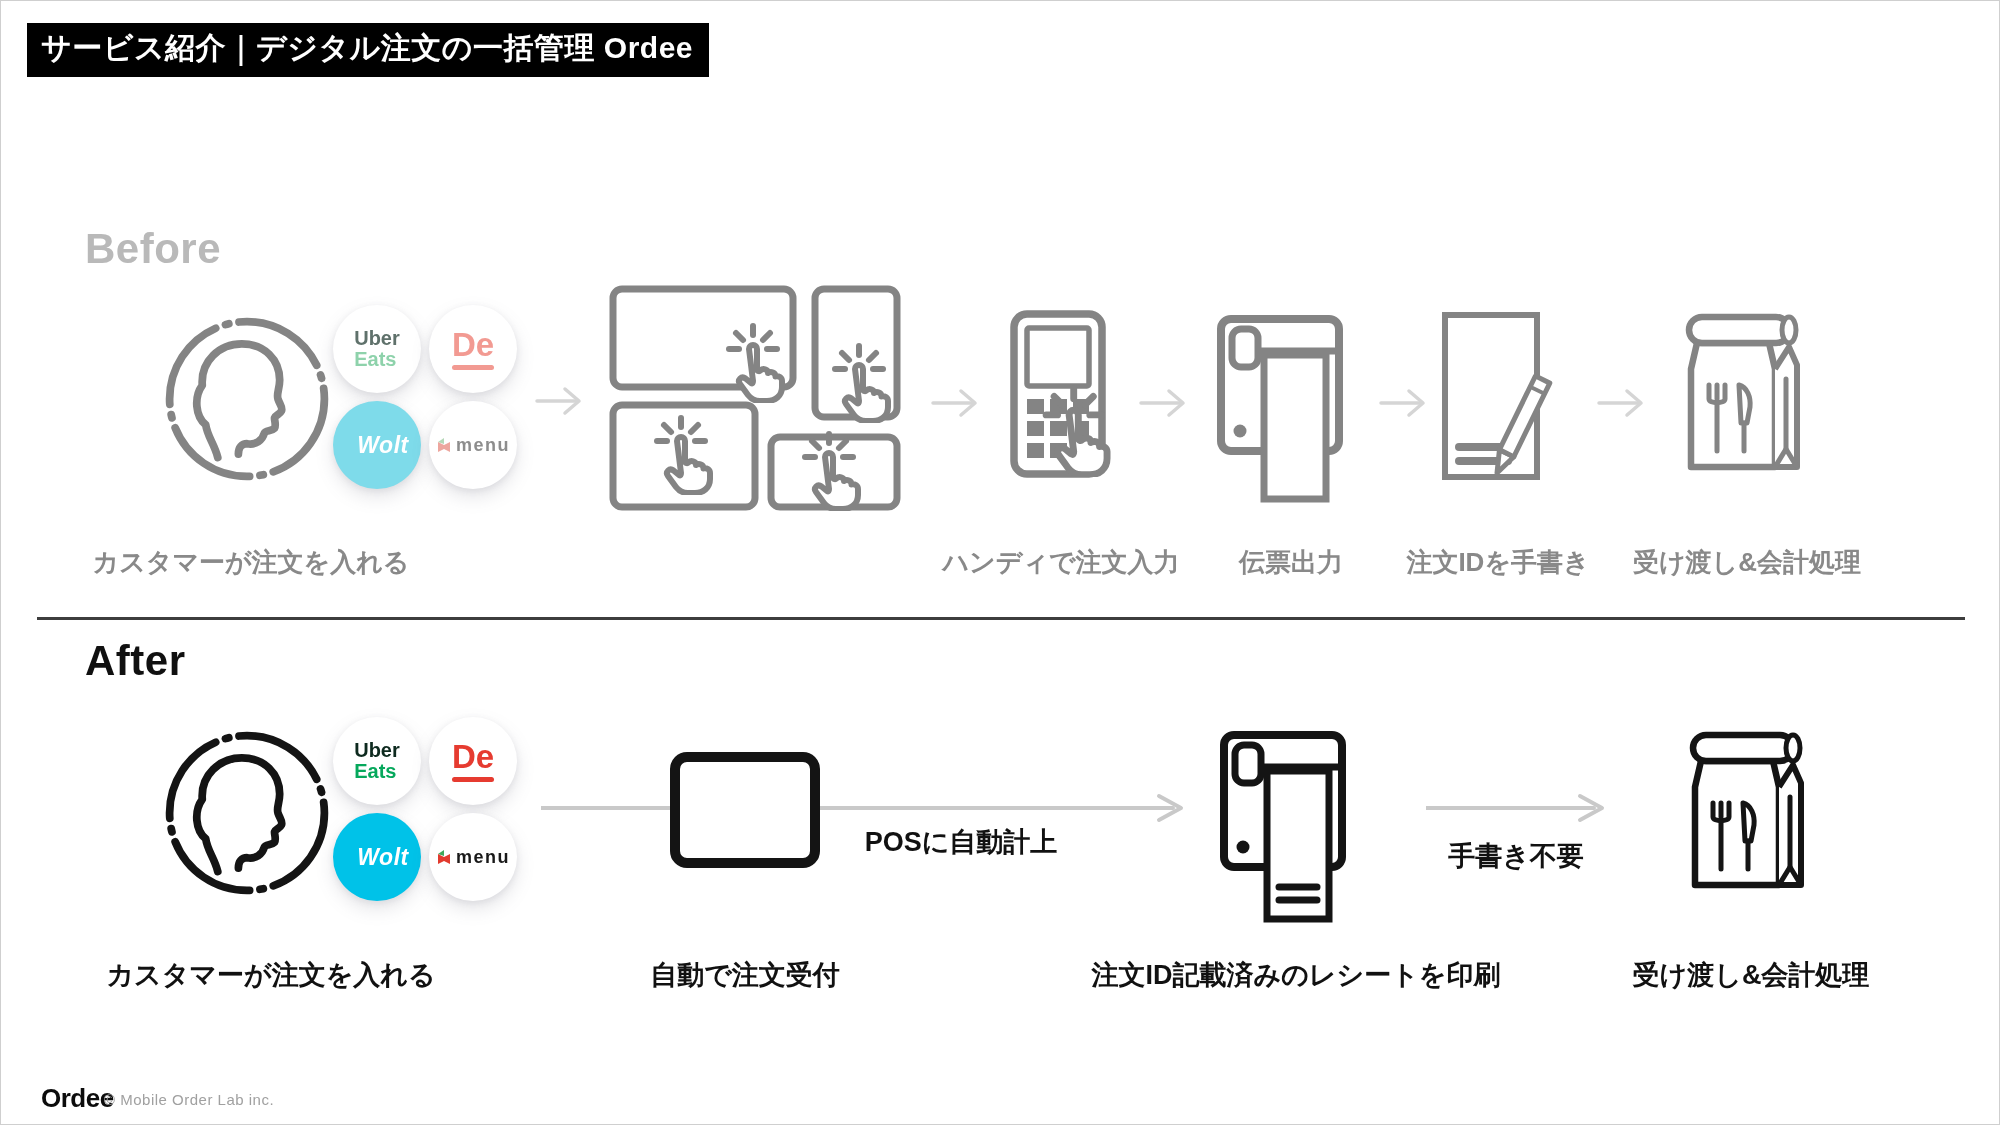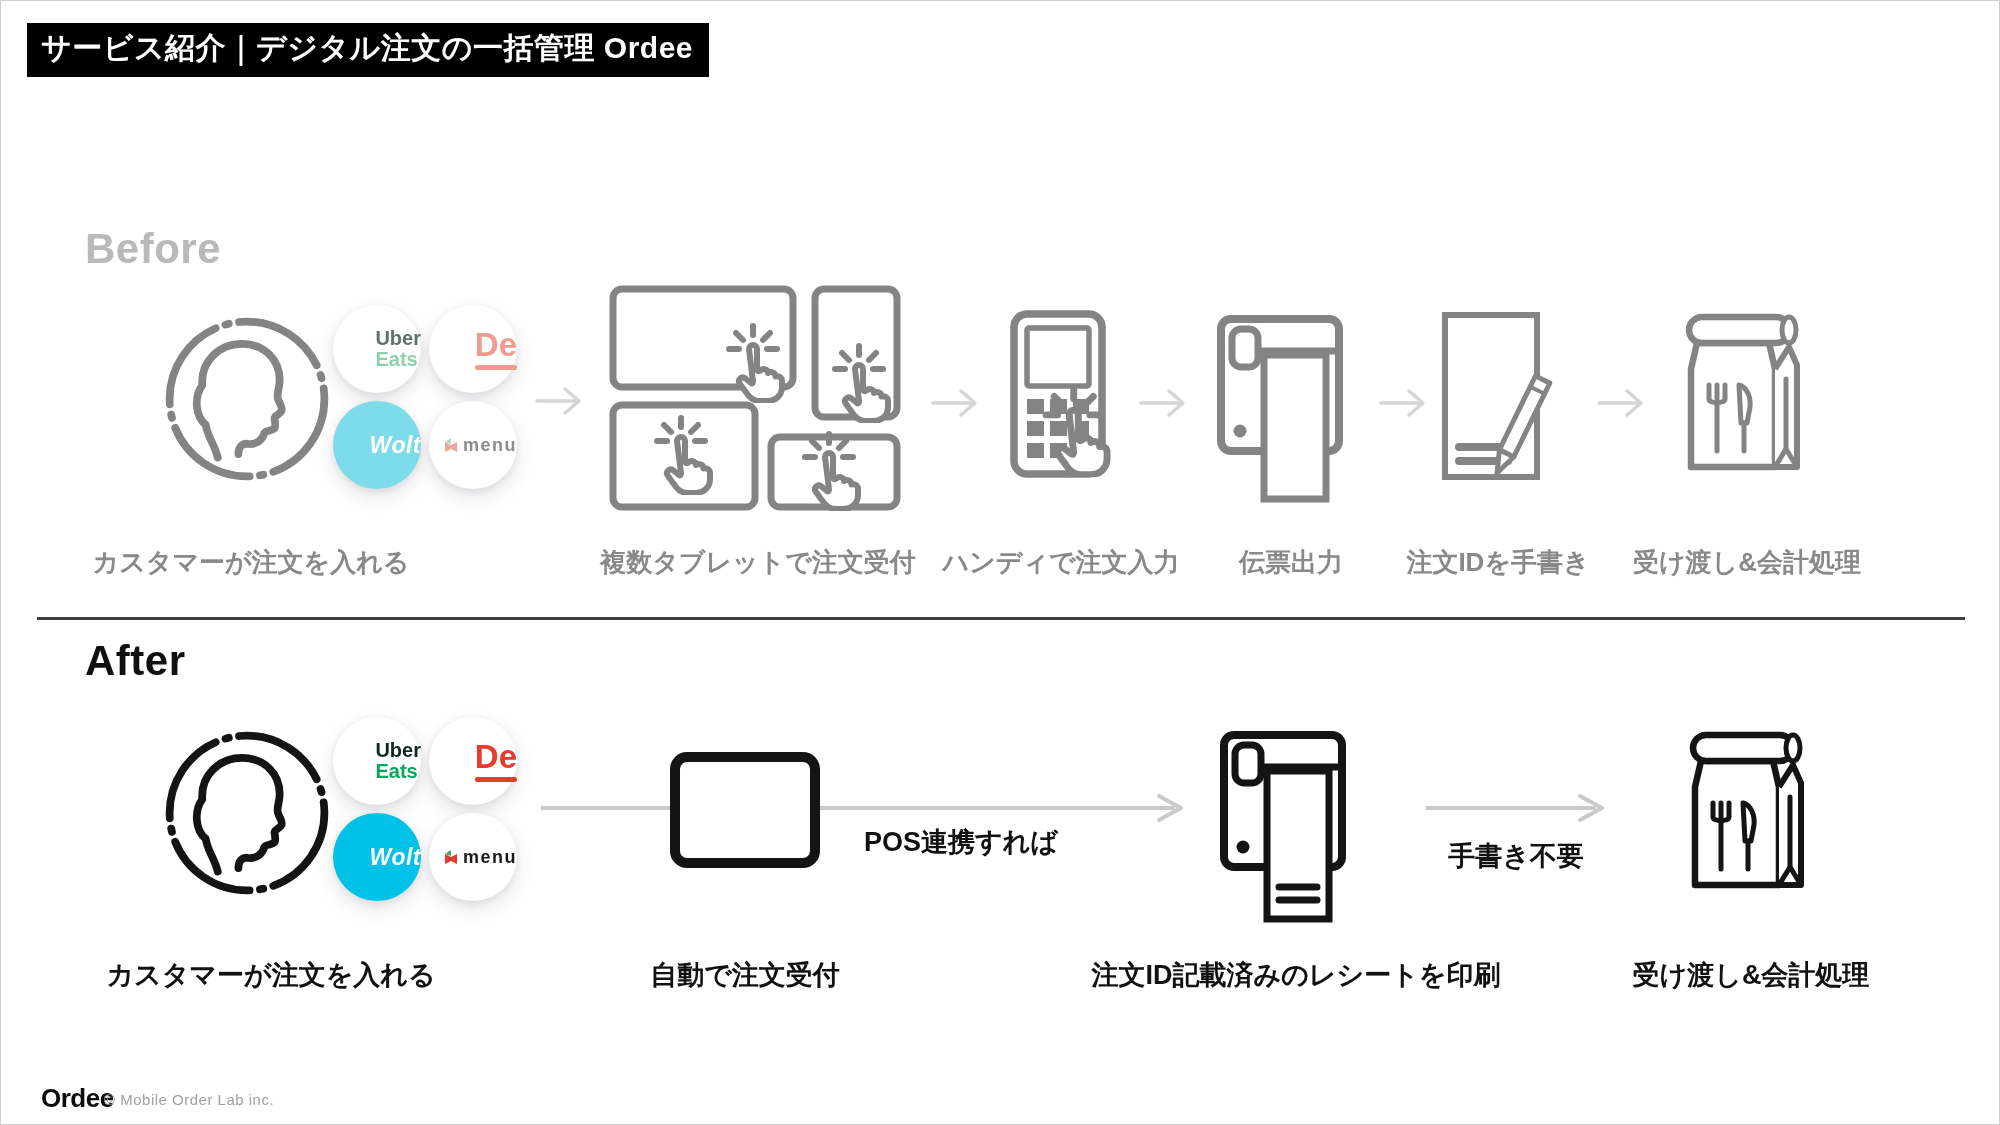--- a/index.html
+++ b/index.html
@@ -26,21 +26,21 @@
         line-height:42px;white-space:nowrap;}
   
   .c-gray{color:#848484;}
   .c-black{color:#141414;}
   
   .divider{height:3px;background:#3d3d3d;}
   
   .logo-grid{display:grid;grid-template-columns:88px 88px;grid-template-rows:88px 88px;gap:8px;}
   .chip{width:88px;height:88px;border-radius:50%;background:#fff;
     box-shadow:0 8px 18px rgba(110,110,125,.18),0 2px 6px rgba(110,110,125,.12);
-    display:flex;align-items:center;justify-content:flex-end;}
+    display:flex;align-items:center;justify-content:center;}
   .chip.wolt-bg-before{background:#7edbea;}
   .chip.wolt-bg-after{background:#00c2e8;}
   .ue{display:flex;flex-direction:column;line-height:21px;font-weight:700;font-size:20px;}
   .before-colors .ue-top{color:#5f716b}.before-colors .ue-bot{color:#8ed2ab}
   .after-colors  .ue-top{color:#0e2a1f}.after-colors  .ue-bot{color:#06a85c}
   .de{font-size:33px;font-weight:800;line-height:1;}
   .de::after{content:"";display:block;height:5px;border-radius:2.5px;background:currentColor;margin-top:4px;}
   .before-colors .de{color:#f29a92}.after-colors .de{color:#e63b30}
   .wolt-txt{color:#fff;font-size:23px;font-weight:700;font-style:italic;letter-spacing:.5px;margin-left:12px;}
   .menu{display:flex;align-items:center;gap:4px;}
@@ -201,21 +201,20 @@
     <g fill="none" stroke="currentColor" stroke-width="5" stroke-linecap="round">
       <line x1="34" y1="92" x2="34" y2="138"></line>
       <path d="M26,72 L26,86 C26,91 42,91 42,86 L42,72"></path>
       <line x1="34" y1="72" x2="34" y2="86"></line>
       <path d="M56,72 C64,74 68,84 67,94 L64,110 L58,110 Z" fill="#fff" stroke-linejoin="round"></path>
       <line x1="61" y1="110" x2="61" y2="138"></line>
     </g>
   </svg>
 
   <div class="abs cap cap-before" style="left:60px;top:544px;width:380px">カスタマーが注文を入れる</div>
-  <div class="abs cap cap-before" style="left:567px;top:544px;width:380px">複数タブレットで注文受付</div>
   <div class="abs cap cap-before" style="left:910px;top:544px;width:300px">ハンディで注文入力</div>
   <div class="abs cap cap-before" style="left:1190px;top:544px;width:200px">伝票出力</div>
   <div class="abs cap cap-before" style="left:1372px;top:544px;width:250px">注文IDを手書き</div>
   <div class="abs cap cap-before" style="left:1596px;top:544px;width:300px">受け渡し&amp;会計処理</div>
 
   <div class="abs divider" style="left:36px;top:616px;width:1928px"></div>
 
   <div class="abs section-label lbl-after" style="left:84px;top:636px">After</div>
 
   <svg class="abs c-black" style="left:160px;top:726px" width="172" height="172" viewBox="0 0 100 100">
@@ -254,21 +253,21 @@
       <line x1="0" y1="15" x2="632" y2="15"></line>
         <polyline points="618,3 640,15 618,27"></polyline>
       </g>
   </svg>
 
   <svg class="abs c-black" style="left:668px;top:750px" width="152" height="118" viewBox="0 0 152 118">
     <rect x="6" y="6" width="140" height="106" rx="12" fill="#fff" stroke="currentColor" stroke-width="10"></rect>
   </svg>
 
   <div class="abs note" style="left:810px;top:820px;width:300px">
-    <div>POS連携すれば</div>
+    <div>POSに自動計上</div>
   </div>
 
   <svg class="abs c-black" style="left:1218px;top:726px" width="145" height="200" viewBox="0 0 145 200">
     <rect x="5" y="8" width="118" height="132" rx="10" fill="#fff" stroke="currentColor" stroke-width="8"></rect>
     <line x1="42" y1="40" x2="123" y2="40" stroke="currentColor" stroke-width="7"></line>
     <rect x="16" y="18" width="26" height="38" rx="9" fill="#fff" stroke="currentColor" stroke-width="7"></rect>
     <circle cx="24" cy="120" r="6.5" fill="currentColor"></circle>
     <rect x="48" y="44" width="62" height="148" fill="#fff" stroke="currentColor" stroke-width="7"></rect>
     <line x1="60" y1="160" x2="98" y2="160" stroke="currentColor" stroke-width="7" stroke-linecap="round"></line>
     <line x1="60" y1="173" x2="98" y2="173" stroke="currentColor" stroke-width="7" stroke-linecap="round"></line>

